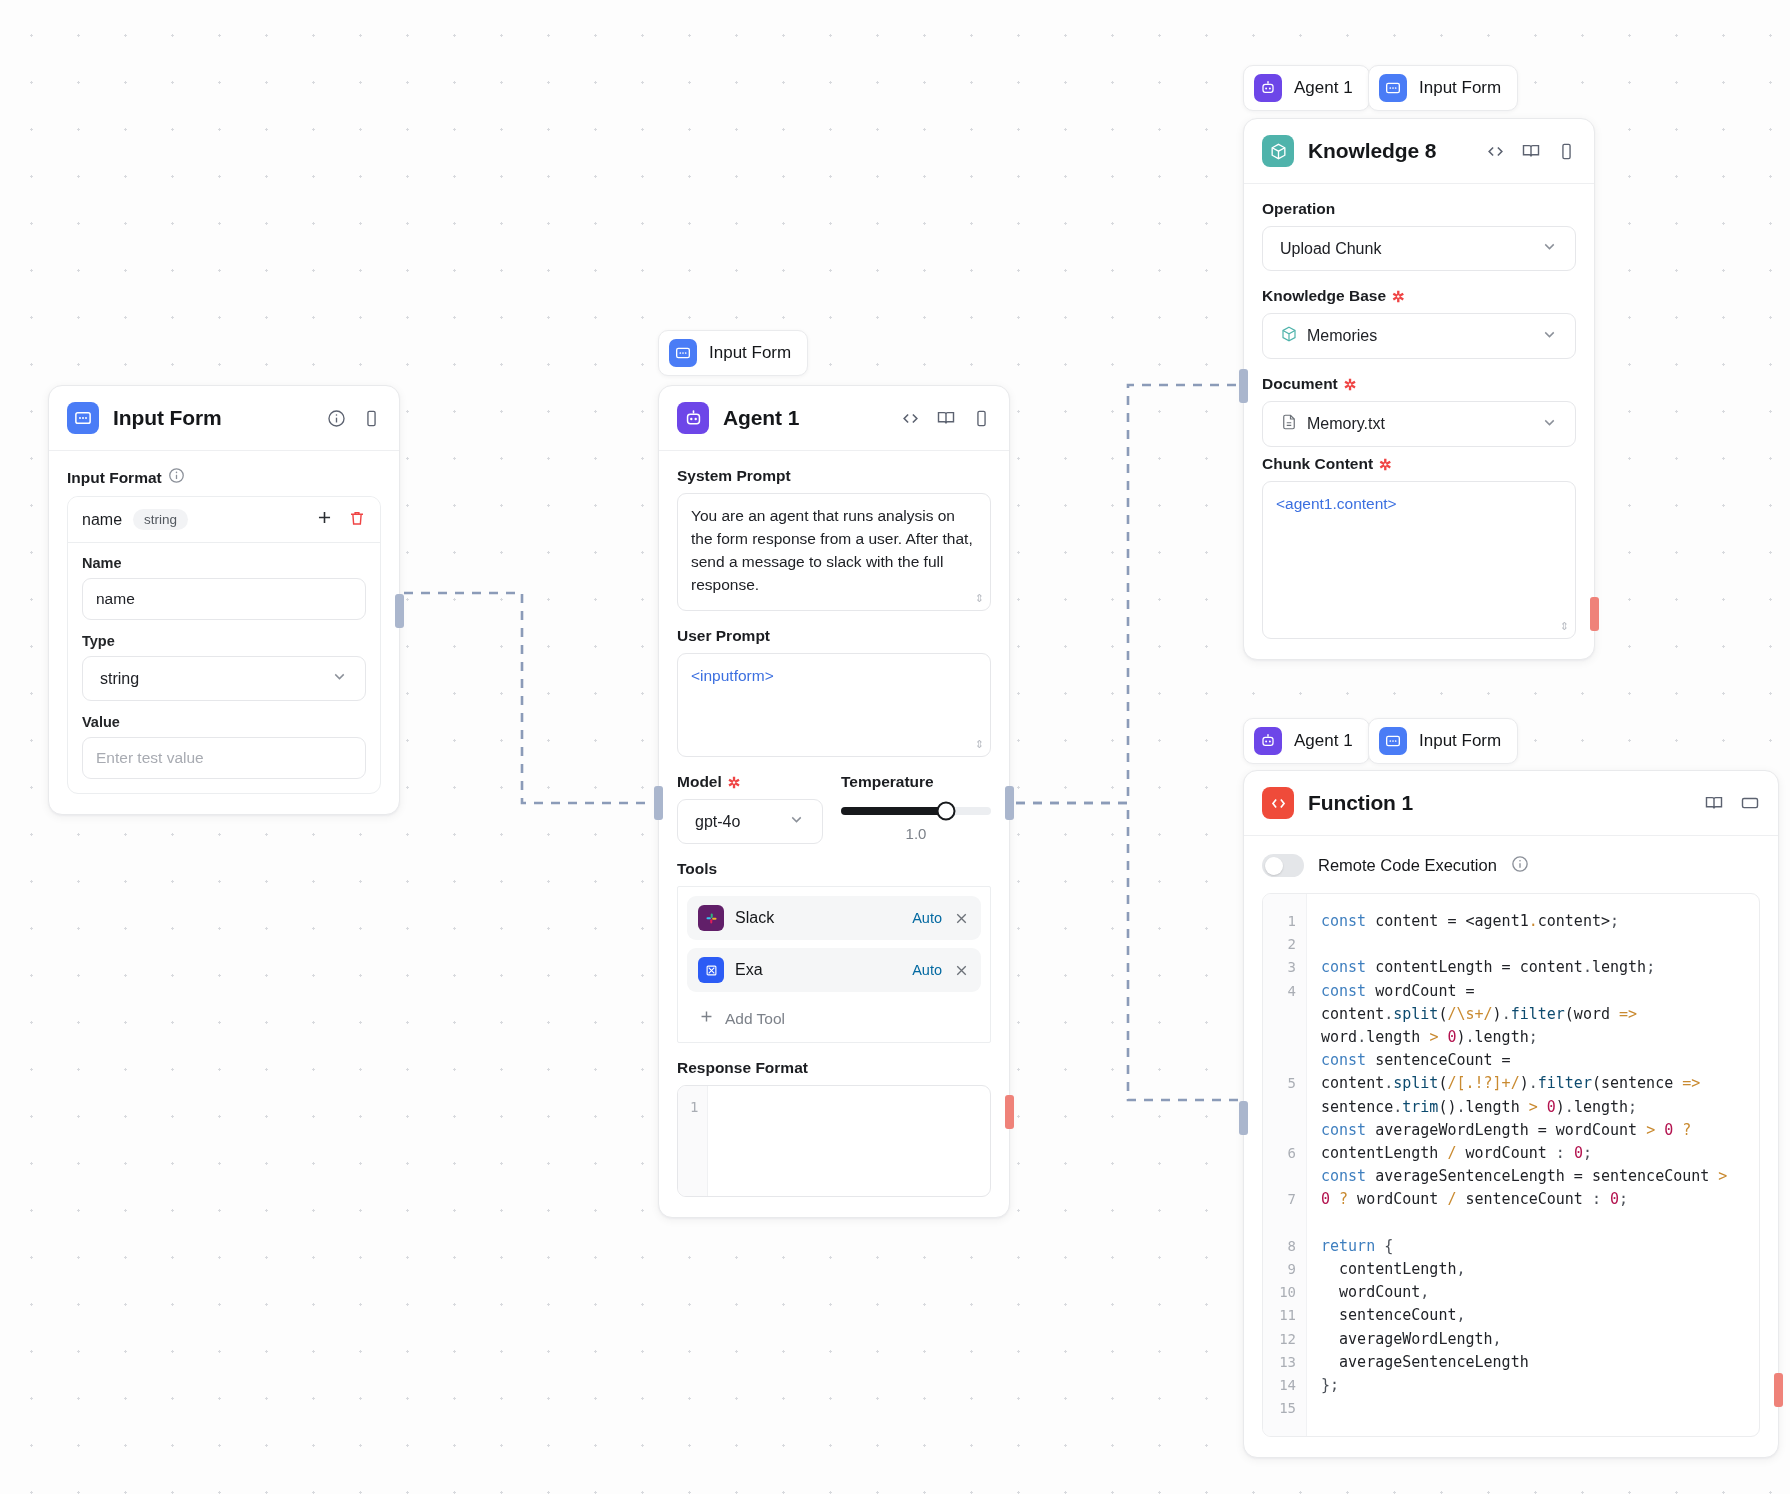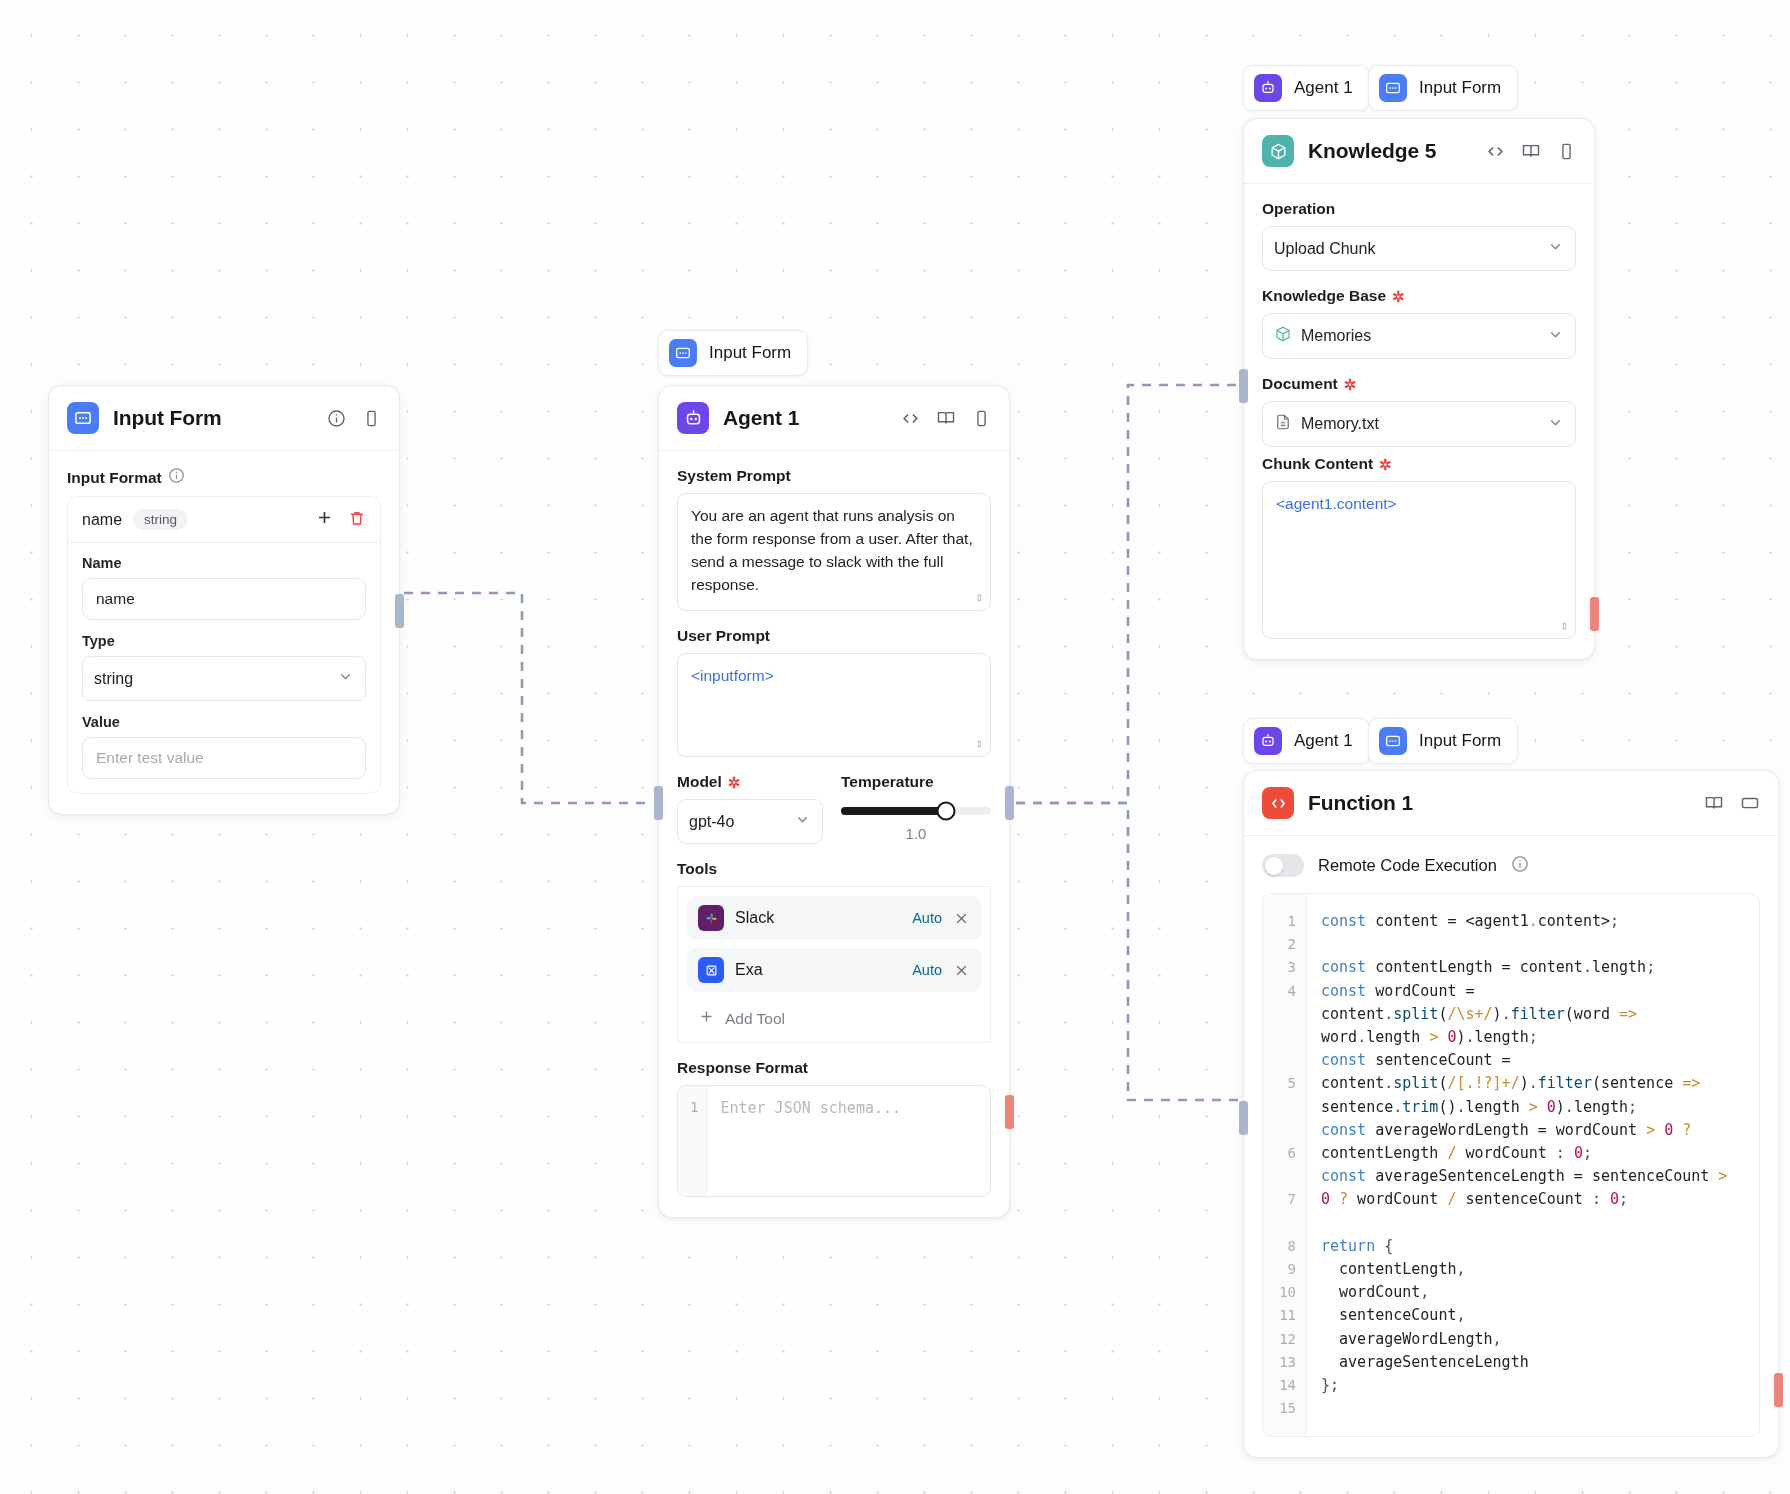--- a/index.html
+++ b/index.html
@@ -59,21 +59,21 @@
     position:relative;
   }
   .ta { min-height:104px; line-height:1.48; }
   .ph { color:#a8abb2; }
   .tag-blue { color:#3b6fe0; font-size:15.5px; }
   .resize {
     position:absolute; right:6px; bottom:4px; color:#b9bcc3; font-size:11px;
   }
   .select {
     border:1px solid #e6e7ea; border-radius:9px; background:#fff;
-    padding:11px 11px; font-size:16px; color:#202227;
+    padding:11px 17px; font-size:16px; color:#202227;
     display:flex; align-items:center; gap:9px;
   }
   .chev { margin-left:auto; color:#8b9099; }
 
   
   #inputform-node { left:48px; top:385px; width:352px; }
   .if-box { border:1px solid #eceef0; border-radius:11px; overflow:hidden; }
   .if-row {
     display:flex; align-items:center; gap:11px;
     padding:11px 14px; border-bottom:1px solid #eceef0; background:#fff;
@@ -376,21 +376,20 @@
               <path d="M12 5v14M5 12h14"></path>
             </svg>
         </span>
         <span>Add Tool</span>
       </div>
     </div>
 
     <div class="fld-label" style="margin-top:16px">Response Format</div>
     <div class="code-box">
       <div class="gutter">1</div>
-      <div class="code-area">Enter JSON schema...</div>
     </div>
   </div>
   <div class="handle h-blue" style="left:-5px; top:400px;"></div>
   <div class="handle h-blue" style="right:-5px; top:400px;"></div>
   <div class="handle h-red" style="right:-5px; top:709px;"></div>
 </div>
 
 <div class="pill" style="left:1243px; top:65px;">
   <span class="sq-icon sq-purple">
     <svg width="16" height="16" viewBox="0 0 24 24" fill="none" stroke="#fff" stroke-width="1.9">
@@ -416,21 +415,21 @@
 </div>
 
 <div class="node" id="knowledge-node">
   <div class="node-head">
     <span class="sq-icon sq-teal">
       <svg width="19" height="19" viewBox="0 0 24 24" fill="none" stroke="#fff" stroke-width="1.7">
         <path d="M12 3l8 4.3v9.4L12 21l-8-4.3V7.3z"></path>
           <path d="M4 7.3l8 4.3 8-4.3M12 11.6V21"></path>
       </svg>
     </span>
-    <span class="node-title">Knowledge 5</span>
+    <span class="node-title">Knowledge 8</span>
     <span class="head-icons">
       <span>
         <svg width="19" height="19" viewBox="0 0 24 24" fill="none" stroke="currentColor" stroke-width="2">
             <path d="M9 7l-5 5 5 5M15 7l5 5-5 5"></path>
           </svg>
       </span>
       <span>
         <svg width="20" height="20" viewBox="0 0 24 24" fill="none" stroke="currentColor" stroke-width="1.7">
             <path d="M3 5.5h7a2 2 0 012 2v11a2 2 0 00-2-2H3zM21 5.5h-7a2 2 0 00-2 2v11a2 2 0 012-2h7z"></path>
           </svg>

